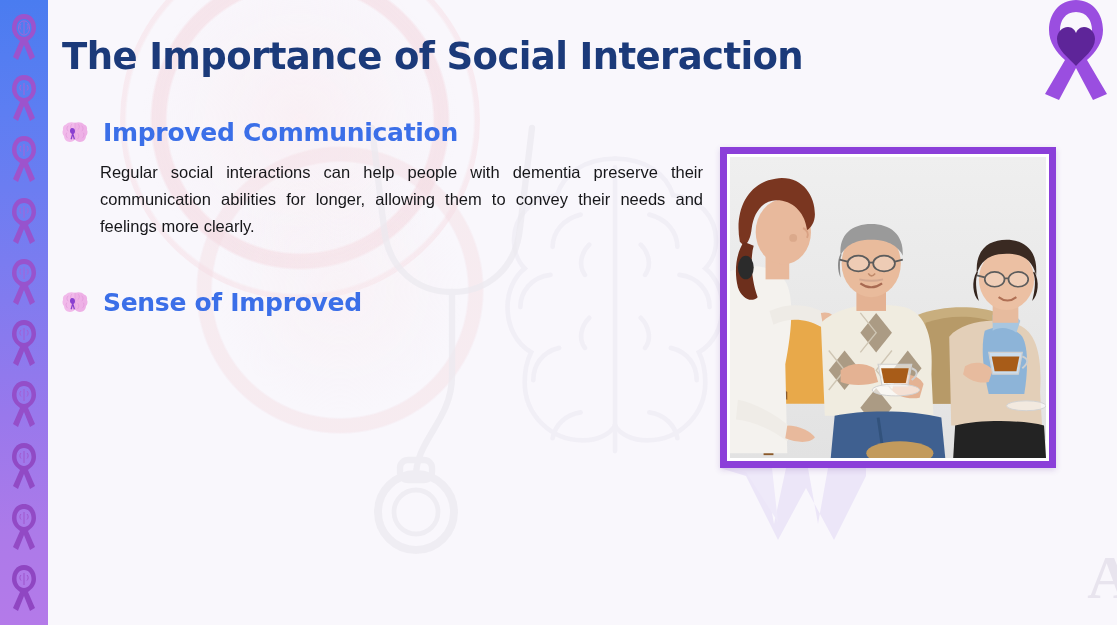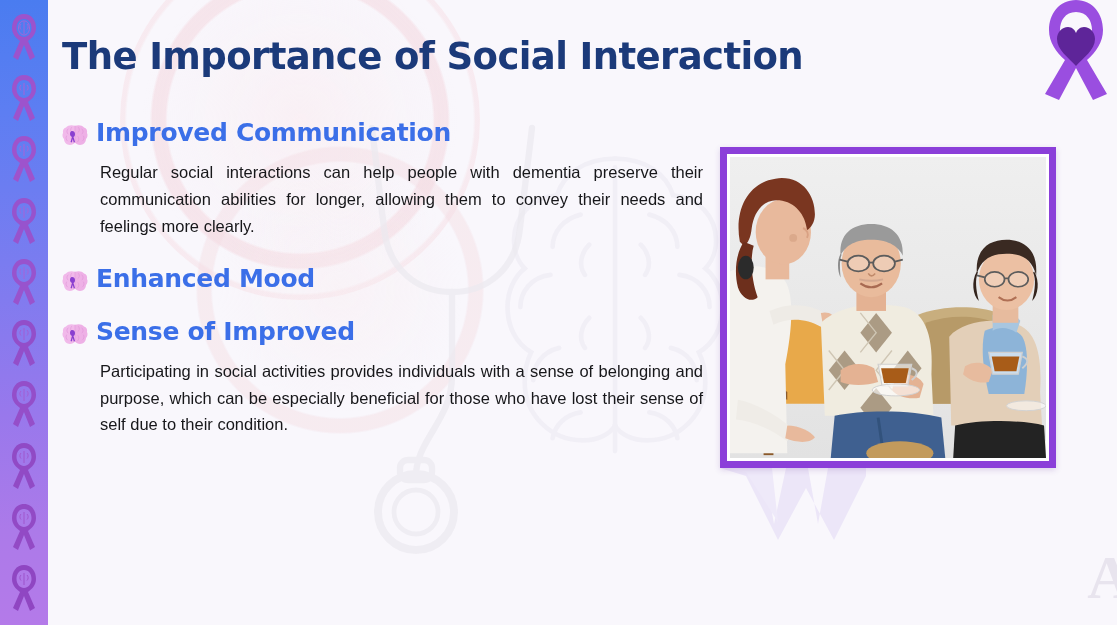--- a/index.html
+++ b/index.html
@@ -55,21 +55,21 @@
   .slide-title {
     position:absolute; left:14px; top:38px;
     font-size:37px; font-weight:700; color:#1b3a7a;
     letter-spacing:-0.6px; line-height:1.05;
     font-family:"DejaVu Sans", sans-serif;
   }
 
   .sections { position:absolute; left:14px; top:118px; width:665px; }
 
   .sec { margin-bottom:4px; }
-  .sec-head { display:flex; align-items:flex-end; gap:8px; margin-bottom:2px; }
+  .sec-head { display:flex; align-items:center; gap:15px; margin-bottom:2px; }
   .brain-ico { width:26px; height:23px; flex:0 0 auto; }
   .sec-title {
     font-size:25px; font-weight:700; color:#3b6fe8;
     letter-spacing:-0.3px;
     font-family:"DejaVu Sans", sans-serif;
   }
   .sec-body {
     margin:12px 17px 0 38px;
     font-size:16.5px; color:#17171a; line-height:1.63;
     text-align:justify; width:603px;
@@ -205,52 +205,38 @@
           <path d="M20 14 C17 14 16 17 16 20 C16 23 18 25 20 26 L17 36 L19.5 37 L21.5 30 L23.5 37 L26 36 L23 26 C25 25 26 23 26 20 C26 17 24.5 14 20 14 Z" fill="#8a3fd0"></path>
         </svg>
         <div class="sec-title">Improved Communication</div>
       </div>
       <p class="sec-body">Regular social interactions can help people with dementia preserve their communication abilities for longer, allowing them to convey their needs and feelings more clearly.</p>
     </div>
 
     <div class="gap1"></div>
 
     <div class="sec">
-      <div class="sec-head">
-        <svg class="brain-ico" viewBox="0 0 52 46">
-          <path d="M26 4 C20 1 12 2 8 7 C3 8 1 13 2 18 C0 22 1 27 4 30 C4 36 9 42 16 42 C20 42 24 40 26 37 Z" fill="#f1b9ea"></path>
-          <path d="M26 4 C32 1 40 2 44 7 C49 8 51 13 50 18 C52 22 51 27 48 30 C48 36 43 42 36 42 C32 42 28 40 26 37 Z" fill="#eeb0e6"></path>
-          <g stroke="#e096d9" stroke-width="1.3" fill="none" stroke-linecap="round">
-            <path d="M12 10 C9 13 9 18 12 20 M9 24 C7 27 8 32 11 34 M19 7 C16 11 17 15 20 17 M20 25 C17 28 18 33 21 36"></path>
-            <path d="M40 10 C43 13 43 18 40 20 M43 24 C45 27 44 32 41 34 M33 7 C36 11 35 15 32 17 M32 25 C35 28 34 33 31 36"></path>
-          </g>
-          <path d="M26 3 L26 38" stroke="#e39fdb" stroke-width="1.4"></path>
-          <path d="M20 14 C17 14 16 17 16 20 C16 23 18 25 20 26 L17 36 L19.5 37 L21.5 30 L23.5 37 L26 36 L23 26 C25 25 26 23 26 20 C26 17 24.5 14 20 14 Z" fill="#8a3fd0"></path>
-        </svg>
-        <div class="sec-title">Enhanced Mood</div>
-      </div>
     </div>
 
     <div class="gap2"></div>
 
     <div class="sec">
       <div class="sec-head">
         <svg class="brain-ico" viewBox="0 0 52 46">
           <path d="M26 4 C20 1 12 2 8 7 C3 8 1 13 2 18 C0 22 1 27 4 30 C4 36 9 42 16 42 C20 42 24 40 26 37 Z" fill="#f1b9ea"></path>
           <path d="M26 4 C32 1 40 2 44 7 C49 8 51 13 50 18 C52 22 51 27 48 30 C48 36 43 42 36 42 C32 42 28 40 26 37 Z" fill="#eeb0e6"></path>
           <g stroke="#e096d9" stroke-width="1.3" fill="none" stroke-linecap="round">
             <path d="M12 10 C9 13 9 18 12 20 M9 24 C7 27 8 32 11 34 M19 7 C16 11 17 15 20 17 M20 25 C17 28 18 33 21 36"></path>
             <path d="M40 10 C43 13 43 18 40 20 M43 24 C45 27 44 32 41 34 M33 7 C36 11 35 15 32 17 M32 25 C35 28 34 33 31 36"></path>
           </g>
           <path d="M26 3 L26 38" stroke="#e39fdb" stroke-width="1.4"></path>
           <path d="M20 14 C17 14 16 17 16 20 C16 23 18 25 20 26 L17 36 L19.5 37 L21.5 30 L23.5 37 L26 36 L23 26 C25 25 26 23 26 20 C26 17 24.5 14 20 14 Z" fill="#8a3fd0"></path>
         </svg>
         <div class="sec-title">Sense of Improved</div>
       </div>
-      <p class="sec-body">Participating in social activities provides individuals with a sense of belonging and purpose, which can be especially beneficial for those who have lost their sense of self due to their condition.</p>
     </div>
 
   </div>
 
   <div class="photo-frame">
     <div class="photo-inner">
       <svg class="photo" viewBox="0 0 320 305" preserveAspectRatio="xMidYMid slice">
         <defs>
           <clipPath id="pc">
               <rect x="0" y="0" width="320" height="305"></rect>

